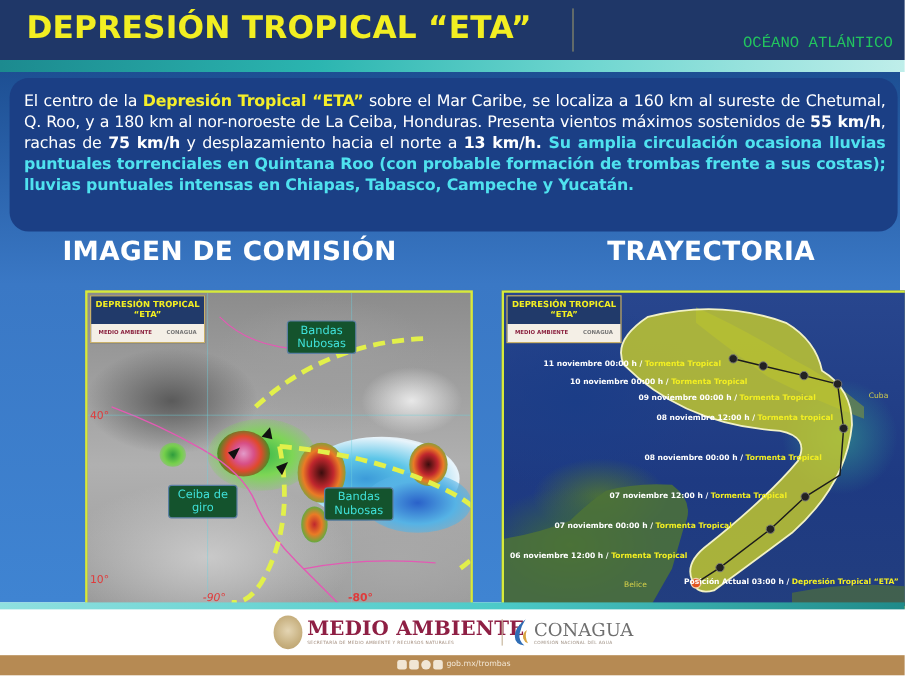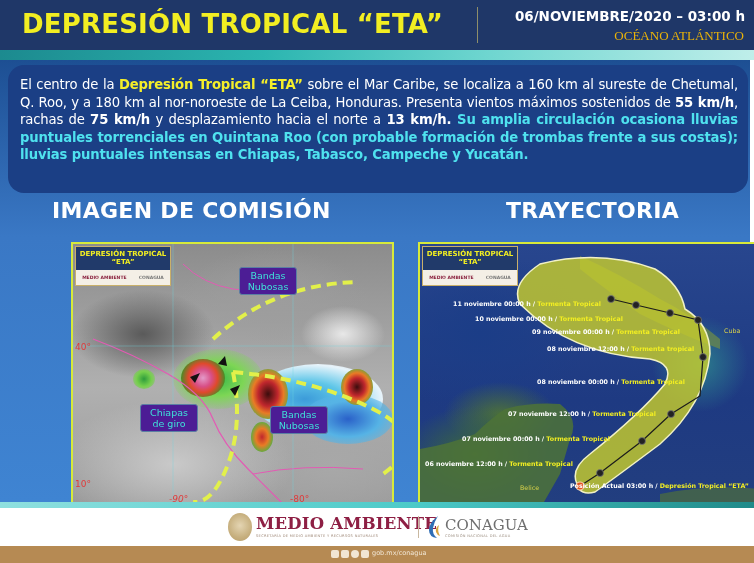--- a/index.html
+++ b/index.html
@@ -15,22 +15,22 @@
     position: absolute; left: 22px; top: 9px;
     color: #f2ee22; font-weight: bold; font-size: 26px; letter-spacing: 0.2px;
     font-family: "DejaVu Sans", sans-serif;
   }
   .header-divider { position: absolute; left: 477px; top: 7px; width: 1px; height: 36px; background: #8d8e6a; }
   .header-date {
     position: absolute; right: 9px; top: 8px; color: #ffffff; font-weight: bold; font-size: 13.5px;
     font-family: "DejaVu Sans", sans-serif;
   }
   .header-ocean {
-    position: absolute; right: 10px; top: 28px; color: #eab308; font-size: 13px;
-    font-family: Liberation Serif, serif;
+    position: absolute; right: 10px; top: 28px; color: #22c55e; font-size: 13px;
+    font-family: Liberation Mono, monospace;
   }
   .header-stripe {
     position: absolute; left: 0; top: 50px; width: 754px; height: 10px;
     background: linear-gradient(90deg, #1c8a8f 0%, #2bb5b0 35%, #6fd6d0 65%, #bfeeea 100%);
   }
 
   
   .main-bg {
     position: absolute; left: 0; top: 60px; width: 750px; height: 442px;
     background: linear-gradient(180deg, #1d4f93 0%, #3a78c5 40%, #3f84d2 100%);
@@ -83,21 +83,21 @@
       radial-gradient(ellipse 60px 40px at 270px 90px, #e8e8e8 0%, transparent 70%),
       radial-gradient(ellipse 90px 55px at 70px 90px, #5a5a5a 0%, transparent 80%),
       radial-gradient(ellipse 120px 70px at 200px 60px, #9d9d9d 0%, transparent 80%),
       radial-gradient(ellipse 150px 80px at 100px 220px, #c9c9c9 0%, transparent 80%),
       radial-gradient(ellipse 140px 80px at 260px 220px, #a8a8a8 0%, transparent 80%),
       linear-gradient(180deg, #8c8c8c 0%, #b0b0b0 55%, #9a9a9a 100%);
   }
   .blob { position: absolute; border-radius: 50%; }
 
   .sat-callout {
-    position: absolute; background: #4c1d95; color: #3fe0d8; font-size: 9.5px; line-height: 11px;
+    position: absolute; background: #14532d; color: #3fe0d8; font-size: 9.5px; line-height: 11px;
     text-align: center; border-radius: 3px; padding: 2px 4px; border: 1px solid #5b7fa3;
   }
   .sat-coord { position: absolute; color: #e03a3a; font-size: 9px; }
 
   
   .map-sea {
     position: absolute; inset: 0;
     background:
       radial-gradient(ellipse 90px 60px at 55px 210px, #3d6b3a 0%, transparent 80%),
       radial-gradient(ellipse 70px 40px at 80px 170px, #4b6f3c 0%, transparent 80%),
@@ -138,21 +138,20 @@
   .social span { display: block; width: 8px; height: 8px; border-radius: 2px; background: #f1e6d4; }
   .social .round { border-radius: 50%; }
   .footer-url { position: absolute; left: 372px; top: 549px; color: #f1e6d4; font-size: 6.5px; }
 </style>
 </head>
 <body>
 
 <div class="header">
   <div class="header-title">DEPRESIÓN TROPICAL “ETA”</div>
   <div class="header-divider"></div>
-  <div class="header-date">06/NOVIEMBRE/2020 – 03:00 h</div>
   <div class="header-ocean">OCÉANO ATLÁNTICO</div>
 </div>
 <div class="header-stripe"></div>
 
 <div class="main-bg"></div>
 <div class="main-bg-right"></div>
 
 <div class="summary-box">
   <span>El centro de la </span><span class="hl-yellow">Depresión Tropical “ETA”</span><span> sobre el Mar Caribe, se localiza a 160 km al sureste de Chetumal, Q. Roo, y a 180 km al nor-noroeste de La Ceiba, Honduras. Presenta vientos máximos sostenidos de </span><span class="bold">55 km/h</span><span>, rachas de </span><span class="bold">75 km/h</span><span> y desplazamiento hacia el norte a </span><span class="bold">13 km/h</span><span class="bold">. </span><span class="cyan">Su amplia circulación ocasiona lluvias puntuales torrenciales en Quintana Roo (con probable formación de trombas frente a sus costas); lluvias puntuales intensas en Chiapas, Tabasco, Campeche y Yucatán.</span>
 </div>
@@ -190,27 +189,27 @@
   <div class="panel-label">
     <span class="pl-title">DEPRESIÓN TROPICAL</span>
     <span class="pl-title" style="padding-top:0">“ETA”</span>
     <div class="pl-logos">
       <span>MEDIO AMBIENTE</span>
       <span style="color:#777">CONAGUA</span>
     </div>
   </div>
 
   <div class="sat-callout" style="left:166px;top:23px;width:58px;">Bandas Nubosas</div>
-  <div class="sat-callout" style="left:67px;top:160px;width:58px;">Chiapas de giro</div>
+  <div class="sat-callout" style="left:67px;top:160px;width:58px;">Ceiba de giro</div>
   <div class="sat-callout" style="left:197px;top:162px;width:58px;">Bandas Nubosas</div>
 
   <div class="sat-coord" style="left:2px;top:98px;">40°</div>
   <div class="sat-coord" style="left:2px;top:235px;text-align:center;">10°</div>
   <div class="sat-coord" style="left:96px;top:250px;font-style:italic;">-90°</div>
-  <div class="sat-coord" style="left:217px;top:250px;">-80°</div>
+  <div class="sat-coord" style="left:217px;top:250px;font-weight:bold;">-80°</div>
 </div>
 
 <div class="panel tray">
   <div class="map-sea"></div>
   <svg width="338" height="265" style="position:absolute;left:0;top:0;">
 
     <path d="M0 205 Q 30 200 55 190 Q 70 175 85 165 Q 110 158 140 160 Q 160 175 150 195 L 140 230 L 120 265 L 0 265 Z" fill="#4d7337" opacity="0.85"></path>
     <path d="M160 12 Q 200 30 240 55 Q 270 70 300 95 L 300 105 Q 260 90 220 70 Q 185 45 160 25 Z" fill="#6c8a4b" opacity="0.75"></path>
     <path d="M240 250 Q 290 240 338 245 L 338 265 L 240 265 Z" fill="#4f6f3a" opacity="0.7"></path>
 
@@ -267,13 +266,13 @@
   <div class="cg-text">CONAGUA</div>
   <div class="cg-sub">COMISIÓN NACIONAL DEL AGUA</div>
 </div>
 <div class="footer-bar"></div>
 <div class="social">
   <span></span>
   <span></span>
   <span class="round"></span>
   <span></span>
 </div>
-<div class="footer-url">gob.mx/conagua</div>
+<div class="footer-url">gob.mx/trombas</div>
 
 </body></html>

